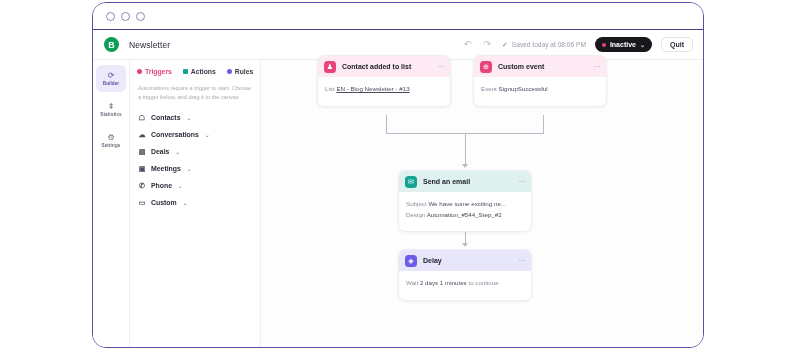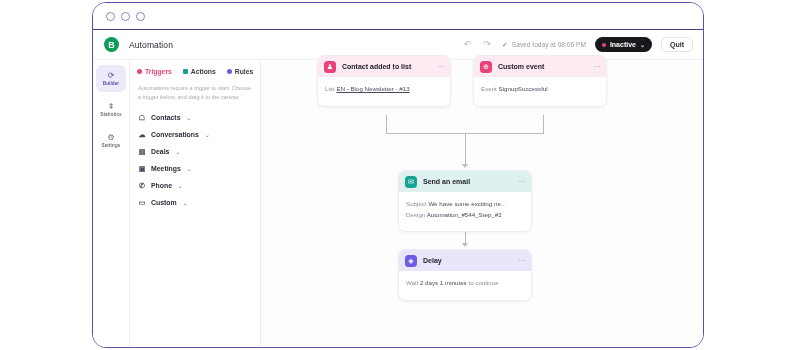--- a/index.html
+++ b/index.html
@@ -281,21 +281,21 @@
 <div class="browser-frame">
 
   <div class="title-bar">
     <span class="dot"></span>
     <span class="dot"></span>
     <span class="dot"></span>
   </div>
 
   <div class="app-header">
     <div class="logo">B</div>
-    <div class="app-title">Automation</div>
+    <div class="app-title">Newsletter</div>
 
     <div class="hdr-right">
       <div class="undo-redo">
         <span class="arrow-ico">↶</span>
         <span class="arrow-ico">↷</span>
       </div>
       <div class="saved">
         <span class="check">✓</span>
         <span>Saved today at 08:06 PM</span>
       </div>

